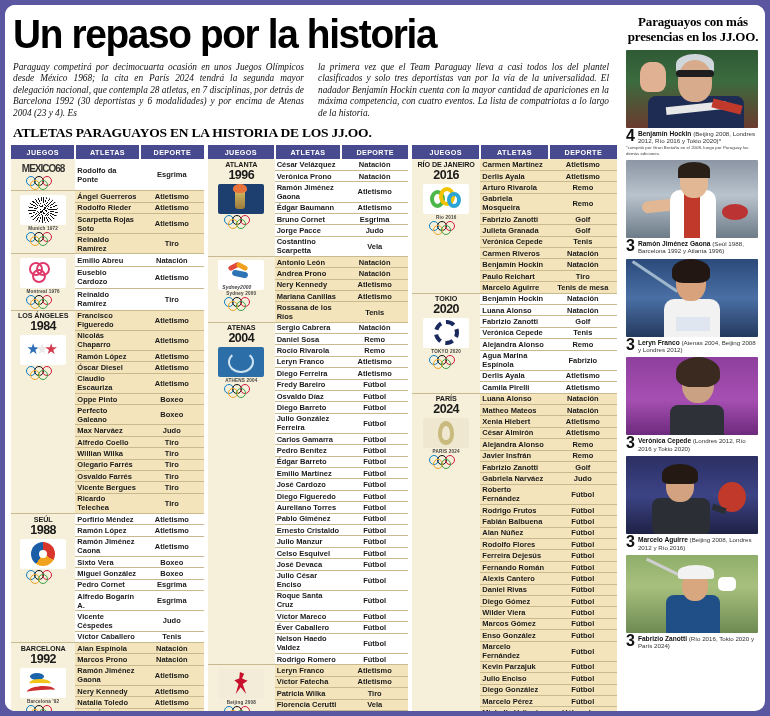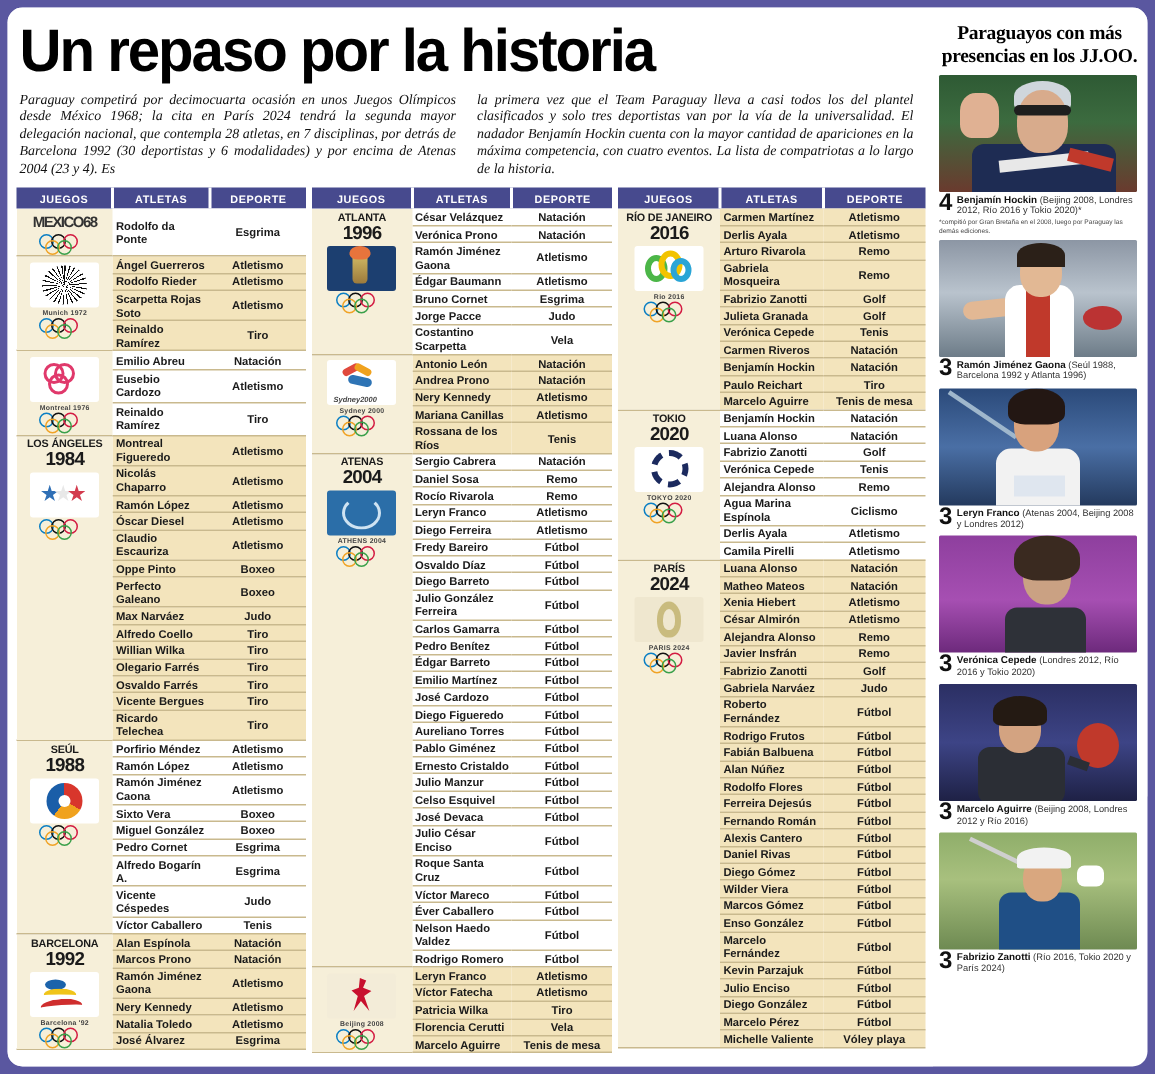--- a/index.html
+++ b/index.html
@@ -224,20 +224,21 @@
 
   <div class="main">
 
     <div class="headline">Un repaso por la historia</div>
 
     <div class="lead">
       <p>Paraguay competirá por decimocuarta ocasión en unos Juegos Olímpicos desde México 1968; la cita en París 2024 tendrá la segunda mayor delegación nacional, que contempla 28 atletas, en 7 disciplinas, por detrás de Barcelona 1992 (30 deportistas y 6 modalidades) y por encima de Atenas 2004 (23 y 4). Es</p>
       <p>la primera vez que el Team Paraguay lleva a casi todos los del plantel clasificados y solo tres deportistas van por la vía de la universalidad. El nadador Benjamín Hockin cuenta con la mayor cantidad de apariciones en la máxima competencia, con cuatro eventos. La lista de compatriotas a lo largo de la historia.</p>
     </div>
 
+    <div class="section-title">ATLETAS PARAGUAYOS EN LA HISTORIA DE LOS JJ.OO.</div>
 
     <div class="cols" id="cols">
           <div class="col c1">
             <table class="tbl">
               <thead>
                 <tr>
                   <th>JUEGOS</th>
                   <th>ATLETAS</th>
                   <th>DEPORTE</th>
                 </tr>
@@ -339,21 +340,21 @@
                         <div class="rings">
                           <i></i>
                           <i></i>
                           <i></i>
                           <i></i>
                           <i></i>
                         </div>
                       </div>
                     </div>
                   </td>
-                  <td class="ath">Montreal Figueredo</td>
+                  <td class="ath">Francisco Figueredo</td>
                   <td class="sport">Atletismo</td>
                 </tr>
                 <tr class="hl">
                   <td class="ath">Nicolás Chaparro</td>
                   <td class="sport">Atletismo</td>
                 </tr>
                 <tr class="hl">
                   <td class="ath">Ramón López</td>
                   <td class="sport">Atletismo</td>
                 </tr>
@@ -876,21 +877,21 @@
                 <tr class="white">
                   <td class="ath">Verónica Cepede</td>
                   <td class="sport">Tenis</td>
                 </tr>
                 <tr class="white">
                   <td class="ath">Alejandra Alonso</td>
                   <td class="sport">Remo</td>
                 </tr>
                 <tr class="white">
                   <td class="ath">Agua Marina Espínola</td>
-                  <td class="sport">Ciclismo</td>
+                  <td class="sport">Fabrizio</td>
                 </tr>
                 <tr class="white">
                   <td class="ath">Derlis Ayala</td>
                   <td class="sport">Atletismo</td>
                 </tr>
                 <tr class="white">
                   <td class="ath">Camila Pirelli</td>
                   <td class="sport">Atletismo</td>
                 </tr>
                 <tr class="hl">

